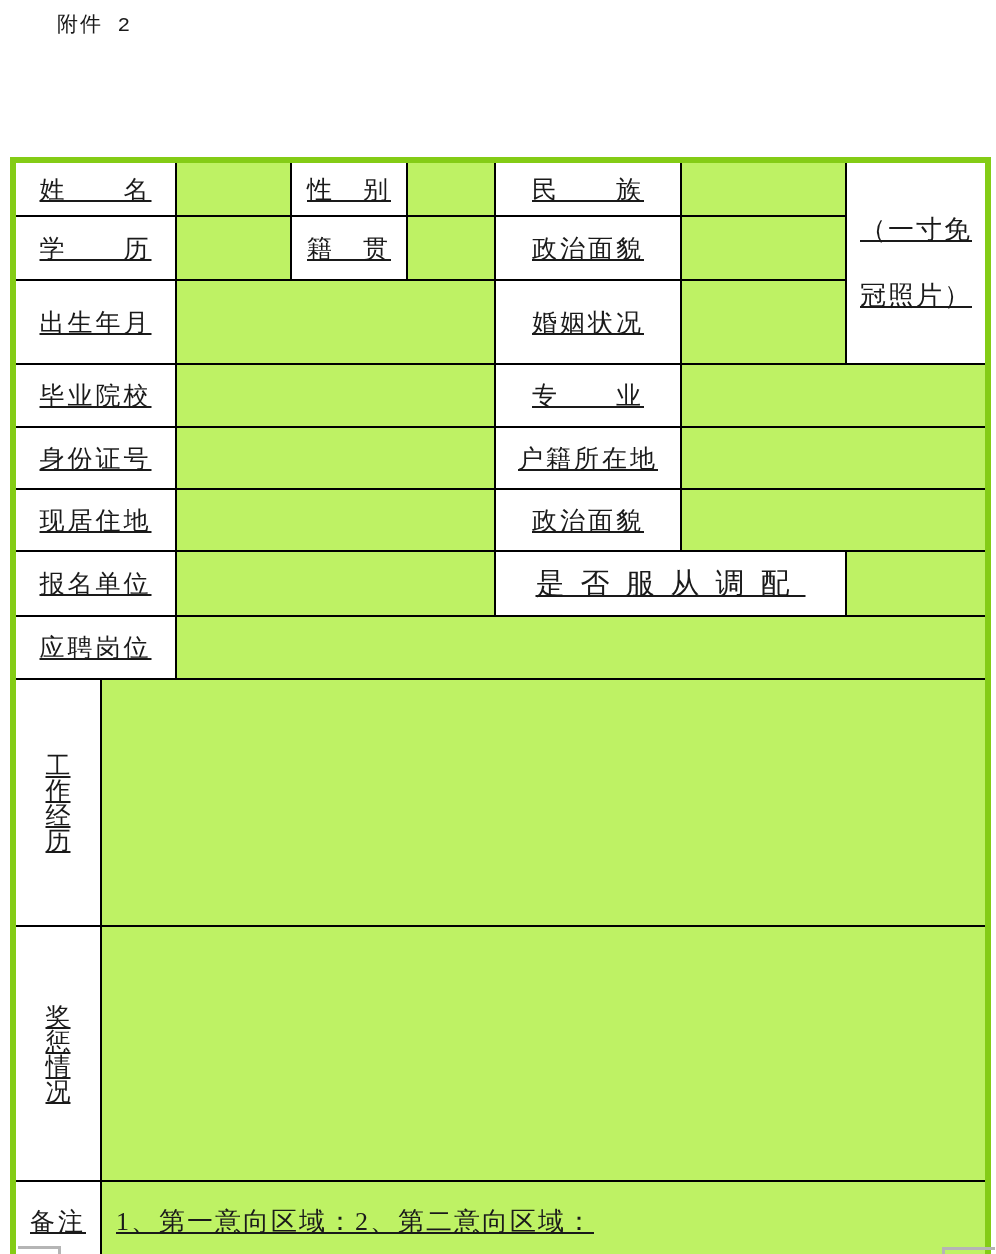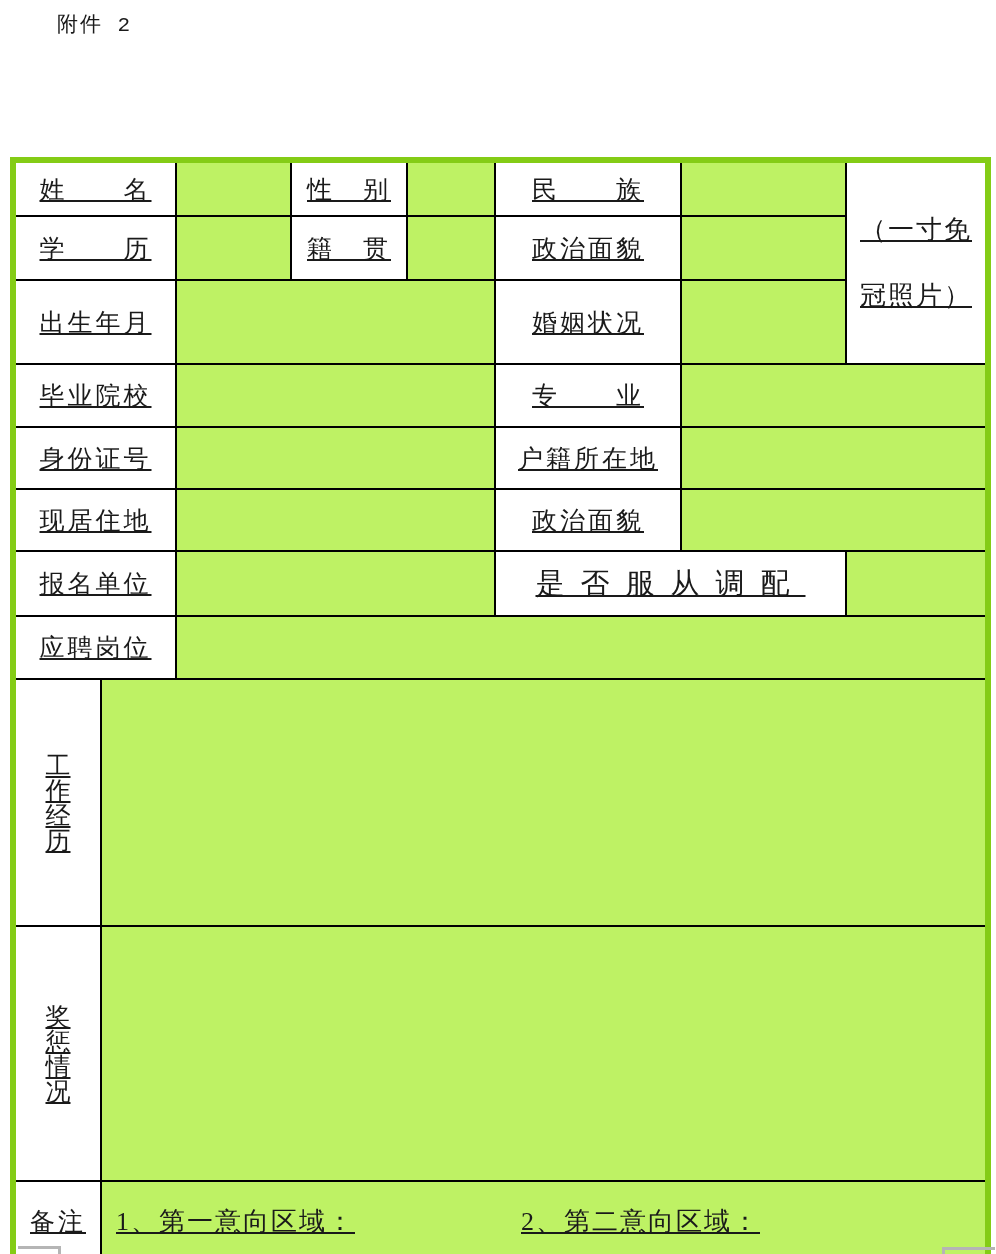--- a/index.html
+++ b/index.html
@@ -61,21 +61,21 @@
     height:100%;
     font-size:25px;
   }
   .vstack span{display:block;line-height:1;}
   .remark-cell-inner{
     display:flex;align-items:center;
     padding-left:14px;
     font-size:26px;letter-spacing:2px;
     white-space:nowrap;
   }
-  .remark-item-2{margin-left:166px;text-align:center;}
+  .remark-item-2{text-align:center;}
   
   tr.r1{height:56px;}
   tr.r2{height:64px;}
   tr.r3{height:84px;}
   tr.r4{height:63px;}
   tr.r5{height:62px;}
   tr.r6{height:62px;}
   tr.r7{height:65px;}
   tr.r8{height:63px;}
   tr.r9{height:247px;}

